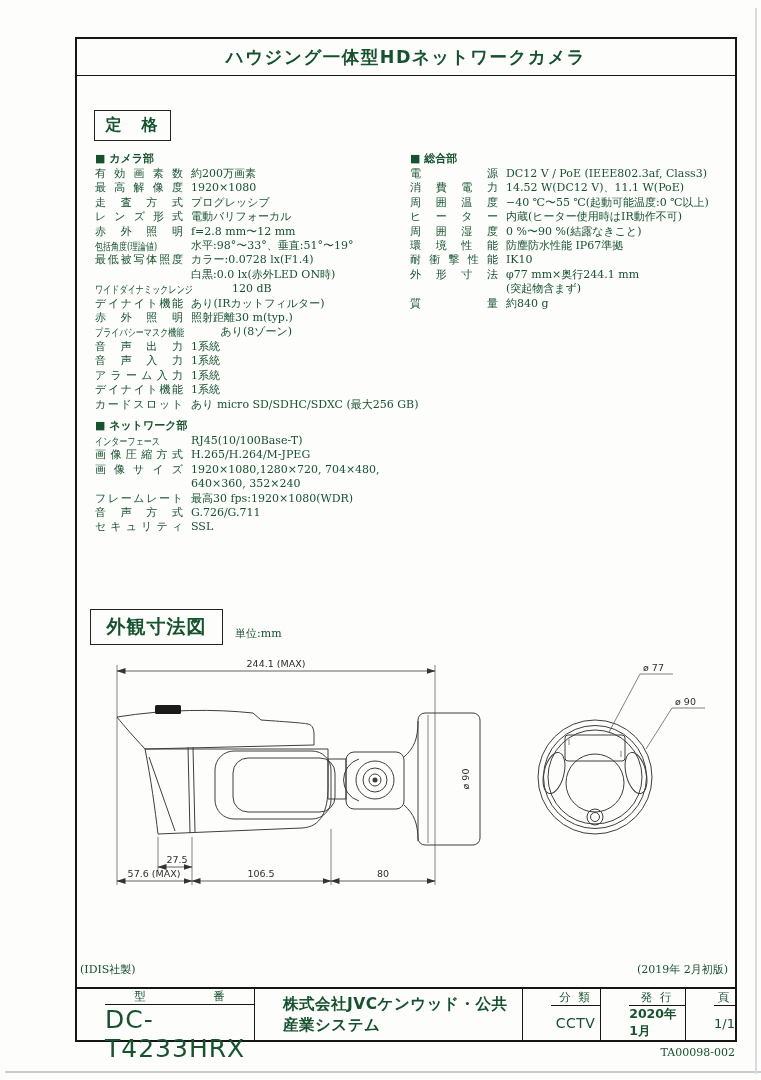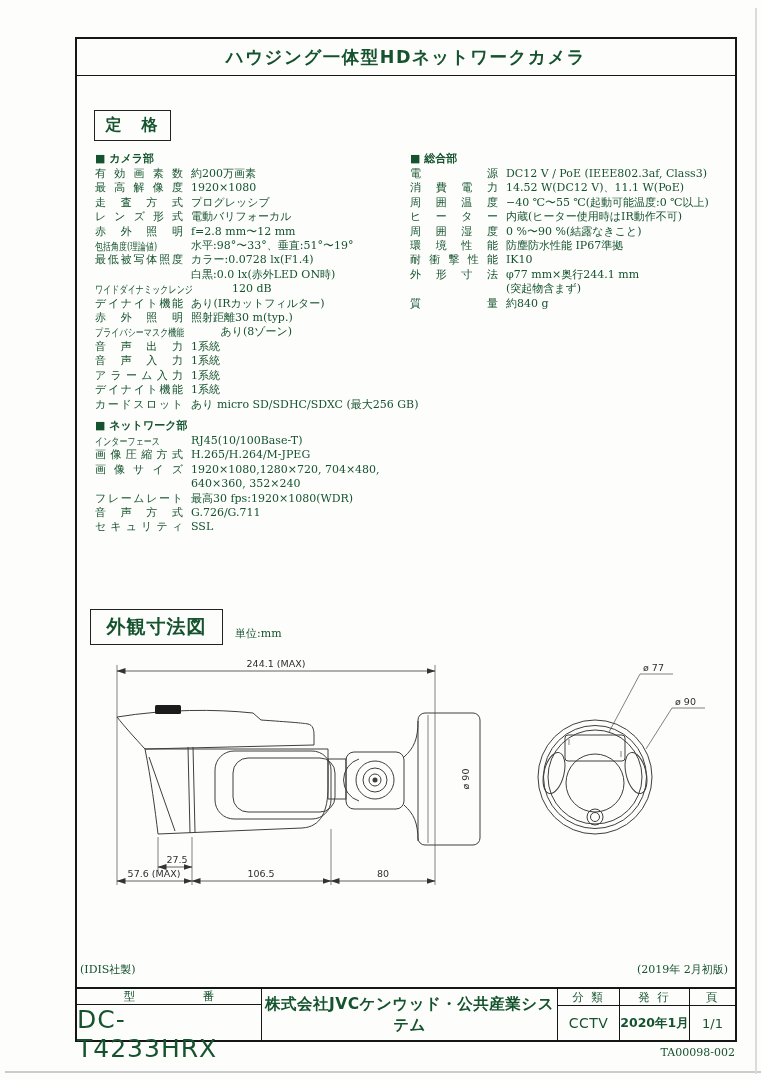--- a/index.html
+++ b/index.html
@@ -38,29 +38,29 @@
   .drawing .ln{stroke:#3e3e3e;stroke-width:1;fill:none;}
   .drawing .thin{stroke:#4a4a4a;stroke-width:0.7;fill:none;}
   .drawing .dim{stroke:#3a3a3a;stroke-width:0.8;fill:none;}
   .drawing text{font-family:"DejaVu Sans",sans-serif;font-size:9.5px;fill:#2e2e2e;}
 
   .note-left{position:absolute;left:3px;top:923px;font-size:11px;}
   .note-right{position:absolute;right:7px;top:923px;font-size:11px;}
 
   .footer-table{position:absolute;left:0;right:0;bottom:0;height:53px;border-top:2px solid #161616;
                 display:flex;font-family:"DejaVu Sans",sans-serif;box-sizing:border-box;background:#fdfdfc;}
-  .ft-col{border-right:1.5px solid #161616;display:flex;flex-direction:column;box-sizing:border-box;}
+  .ft-col{border-right:1.5px solid #161616;display:flex;flex-direction:column;box-sizing:border-box;margin-left:28px;}
   .ft-c1{width:185px;} .ft-c2{width:296px;} .ft-c3{width:62px;justify-content:space-between;} .ft-c4{width:70px;} .ft-c5{flex:1;border-right:none;}
   .ft-head{height:16px;border-bottom:1.5px solid #161616;display:flex;align-items:center;justify-content:center;
            font-size:11.5px;font-family:"DejaVu Serif",serif;letter-spacing:2px;}
   .ft-head.spread{letter-spacing:28px;text-indent:28px;}
   .ft-val{flex:1;display:flex;align-items:center;justify-content:center;}
   .ft-model{font-size:25px;letter-spacing:1px;}
   .ft-company{flex:1;display:flex;align-items:center;justify-content:center;
-              font-weight:bold;font-size:15.5px;letter-spacing:0.5px;text-align:center;}
+              font-weight:bold;font-size:15.5px;letter-spacing:0.5px;}
   .ft-class{font-size:14px;letter-spacing:0.5px;}
   .ft-issue{font-size:12.5px;font-weight:bold;}
   .ft-page{font-size:13px;}
 
   .doc-number{position:absolute;right:26px;top:1046px;font-size:11px;font-family:"DejaVu Serif",serif;}
 </style>
 </head>
 <body>
 
 <div class="screen">

